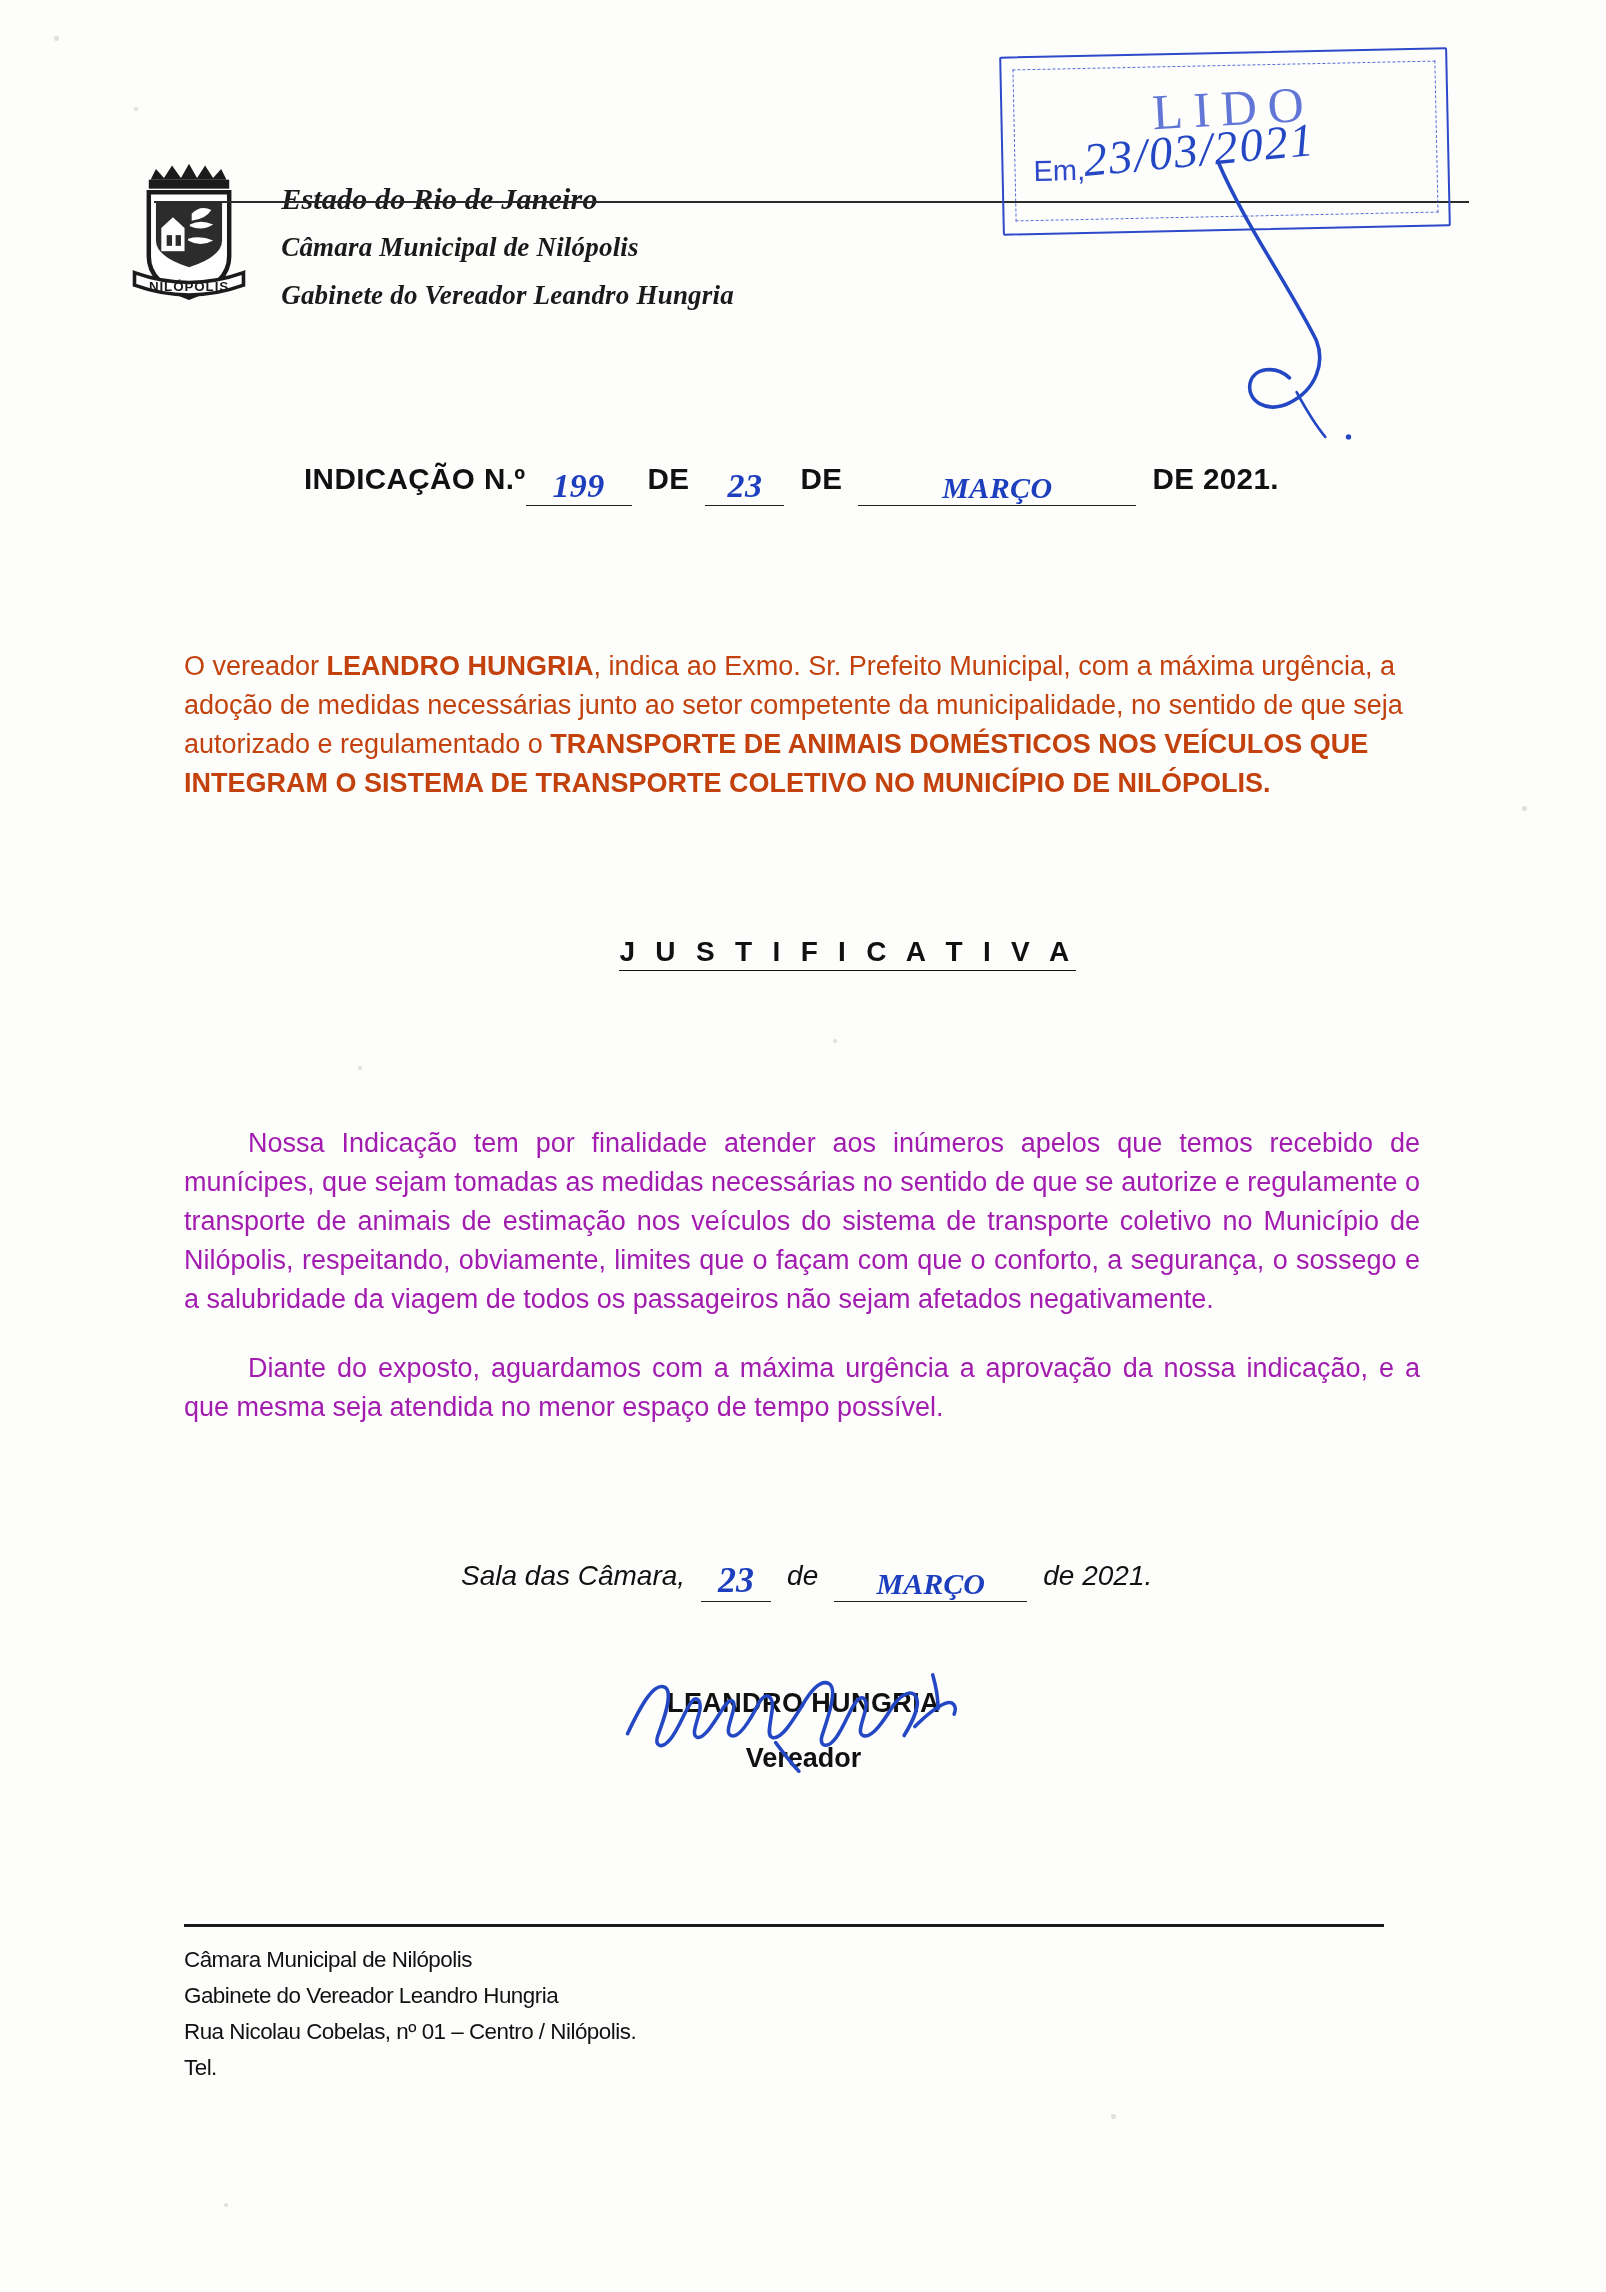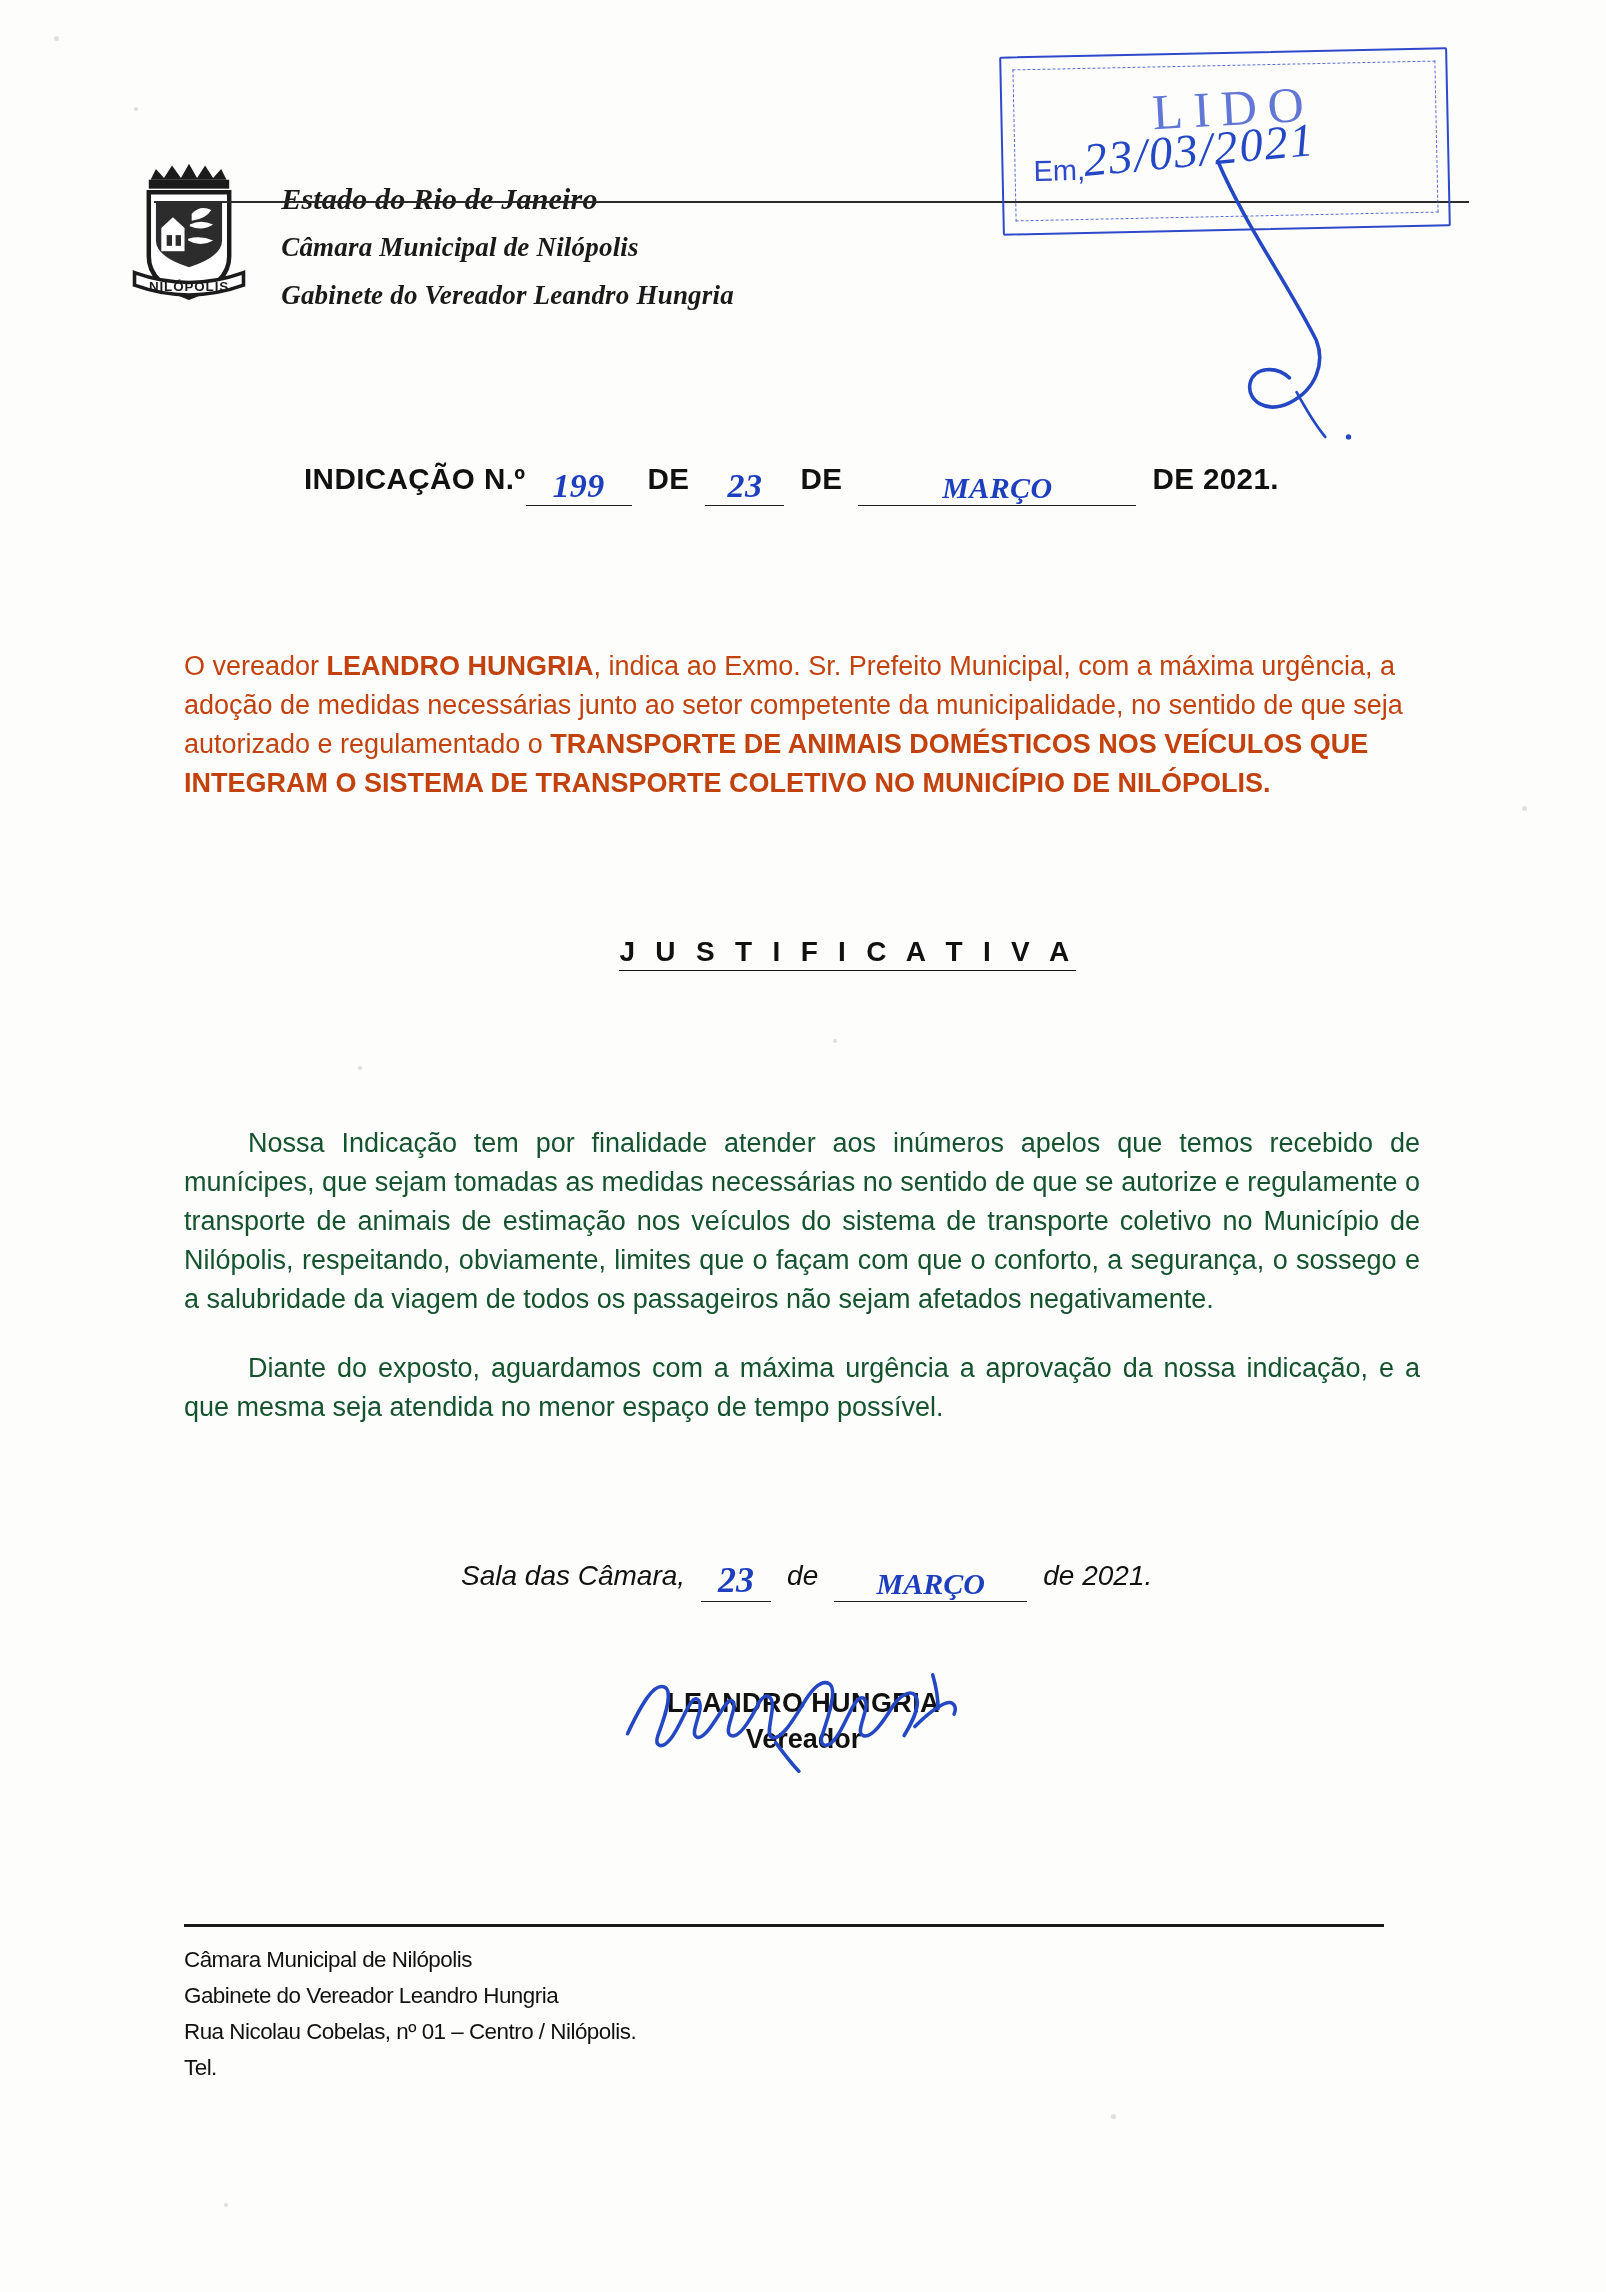--- a/index.html
+++ b/index.html
@@ -189,21 +189,21 @@
   }
 
   .para-body {
     position: absolute;
     left: 184px;
     top: 1124px;
     width: 1236px;
     font-size: 27px;
     line-height: 39px;
     text-align: justify;
-    color: #14532d;
+    color: #a21caf;
   }
   .para-body p { margin: 0; }
   .para-body p + p { margin-top: 30px; }
   .indent { display: inline-block; width: 64px; }
 
   
   .sala {
     position: absolute;
     left: 461px;
     top: 1549px;
@@ -232,21 +232,21 @@
     pointer-events: none;
   }
   .sig-name {
     font-size: 27px;
     font-weight: bold;
     letter-spacing: 0.4px;
   }
   .sig-role {
     font-size: 27px;
     font-weight: bold;
-    margin-top: 5px;
+    margin-top: 24px;
   }
 
   
   .footer-rule {
     position: absolute;
     left: 184px;
     top: 1924px;
     width: 1200px;
     height: 2.7px;
     background: #1a1a1a;

